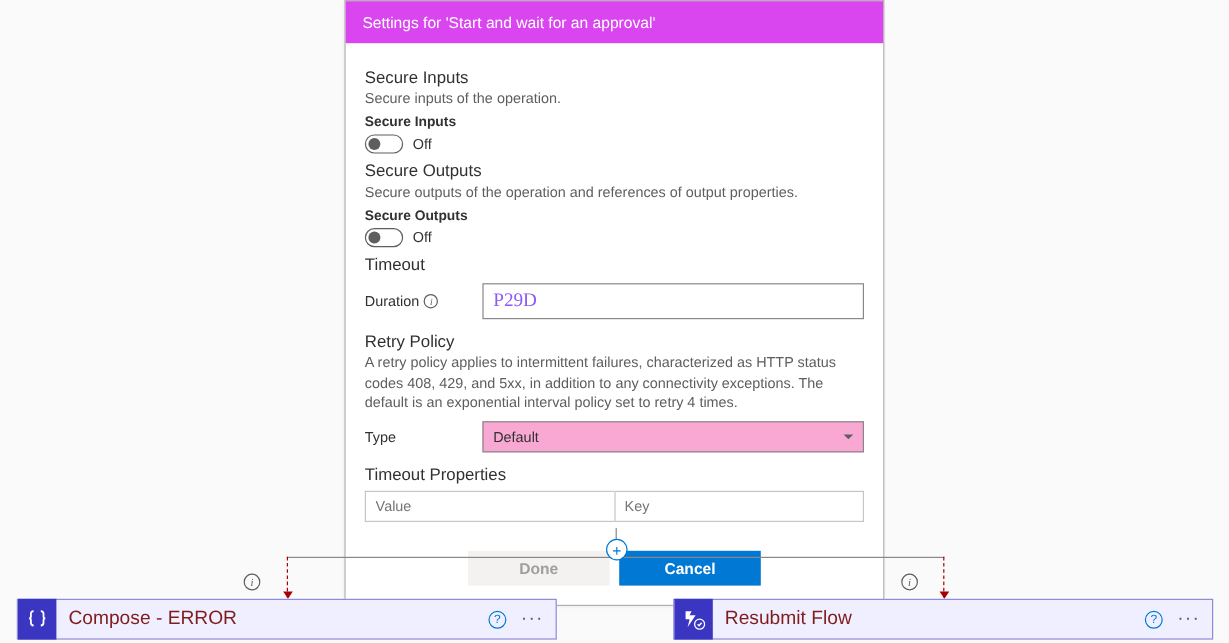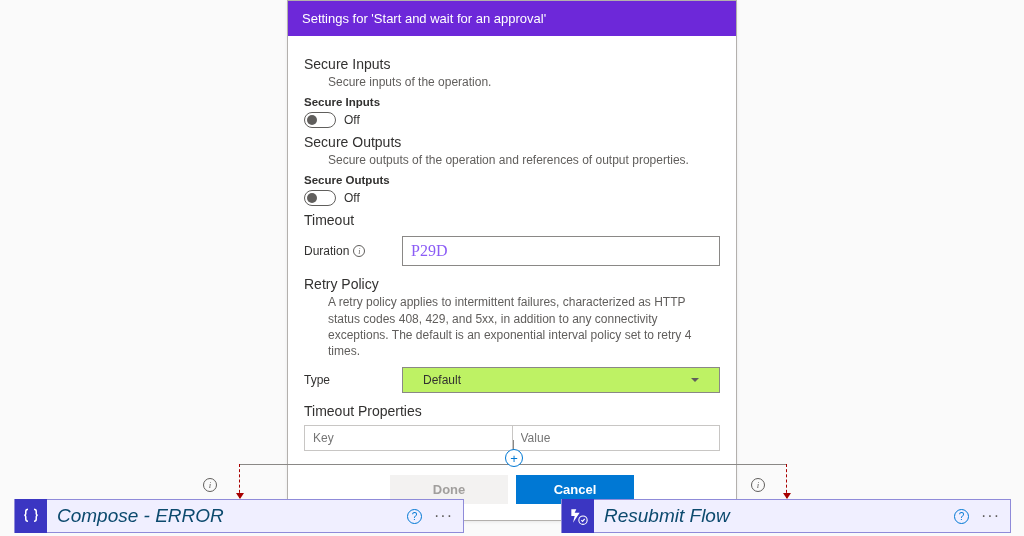--- a/index.html
+++ b/index.html
@@ -18,40 +18,39 @@
   .settings-panel {
     position: absolute;
     left: 287px;
     top: 0;
     width: 450px;
     background: #fff;
     border: 1px solid #b3b0ad;
     box-shadow: 0 1px 3px rgba(0,0,0,0.08);
   }
   .settings-header {
-    background: #6d28d9;
+    background: #d946ef;
     color: #fff;
     padding: 10px 14px;
     font-size: 13px;
   }
   .settings-body {
     padding: 14px 16px 16px 16px;
   }
   .section-title {
     font-size: 14px;
     font-weight: 400;
     color: #323130;
     margin-top: 6px;
   }
   .section-desc {
     font-size: 12px;
     color: #605e5c;
     margin-top: 2px;
     line-height: 1.35;
-    margin-left: 24px;
   }
   .section-label-bold {
     font-size: 11.5px;
     font-weight: 600;
     color: #323130;
     margin-top: 6px;
   }
   .toggle-row {
     display: flex;
     align-items: center;
@@ -111,25 +110,25 @@
     border: 1px solid #8a8886;
     padding: 5px 8px;
     font-size: 16px;
     font-family: Liberation Serif, serif;
     color: #8b5cf6;
     outline: none;
   }
   .select-input {
     flex: 1;
     border: 1px solid #8a8886;
-    padding: 5px 20px;
+    padding: 5px 8px;
     font-size: 12px;
     font-family: inherit;
     color: #323130;
-    background: #bef264;
+    background: #f9a8d4;
     position: relative;
     display: flex;
     justify-content: space-between;
     align-items: center;
     cursor: pointer;
   }
   .chevron {
     width: 0; height: 0;
     border-left: 4px solid transparent;
     border-right: 4px solid transparent;
@@ -263,24 +262,23 @@
   .card-icon {
     width: 32px; height: 34px;
     background: #3b36c2;
     display: flex;
     align-items: center;
     justify-content: center;
     color: #fff;
   }
   .card-title {
     padding-left: 10px;
-    font-size: 19px;
-    color: #0c4a6e;
+    font-size: 16px;
+    color: #7f1d1d;
     flex: 1;
-    font-style: italic;
   }
   .card-actions {
     display: flex;
     align-items: center;
     gap: 12px;
     padding-right: 10px;
   }
   .help-icon {
     width: 15px; height: 15px;
     border: 1.2px solid #0078d4;
@@ -342,22 +340,22 @@
         <span>Type</span>
       </div>
       <div class="select-input">
         <span>Default</span>
         <span class="chevron"></span>
       </div>
     </div>
 
     <div class="section-title" style="margin-top:10px">Timeout Properties</div>
     <div class="tracked-row">
+      <input type="text" placeholder="Value" style="">
       <input type="text" placeholder="Key" style="">
-      <input type="text" placeholder="Value" style="">
     </div>
 
     <div class="button-row">
       <button class="btn btn-disabled">Done</button>
       <button class="btn btn-primary">Cancel</button>
     </div>
   </div>
 </div>
 
 <div class="vline-center"></div>

